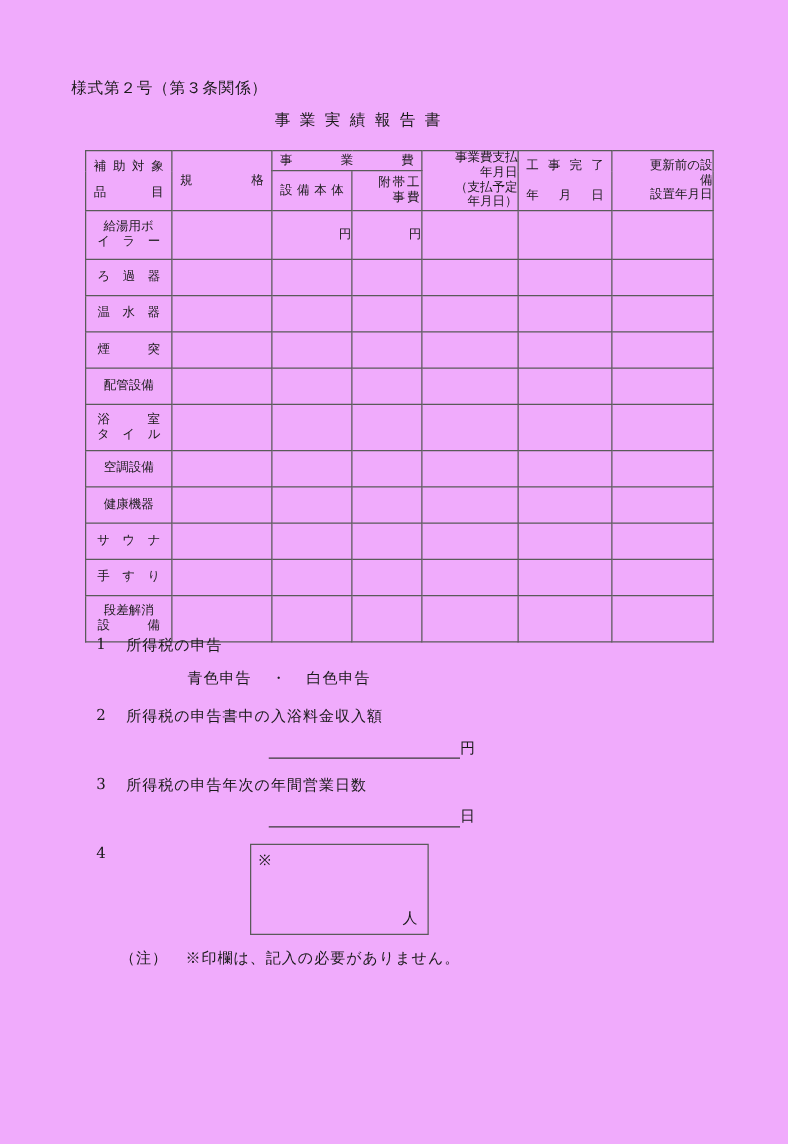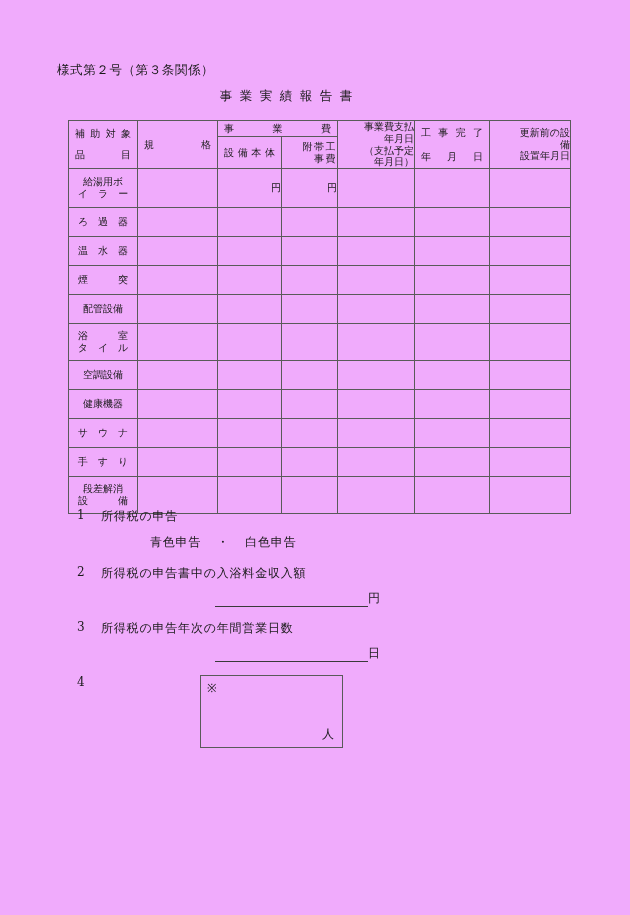--- a/index.html
+++ b/index.html
@@ -408,14 +408,17 @@
       <span class="num">4</span>
     </div>
 
   </div>
 
   <div class="person-box">
     <span class="mark">※</span>
     <span class="unit">人</span>
   </div>
 
+  <div class="note">
+    <span class="paren">（注）</span><span>※印欄は、記入の必要がありません。</span>
+  </div>
 
 </div>
 
 </body></html>

